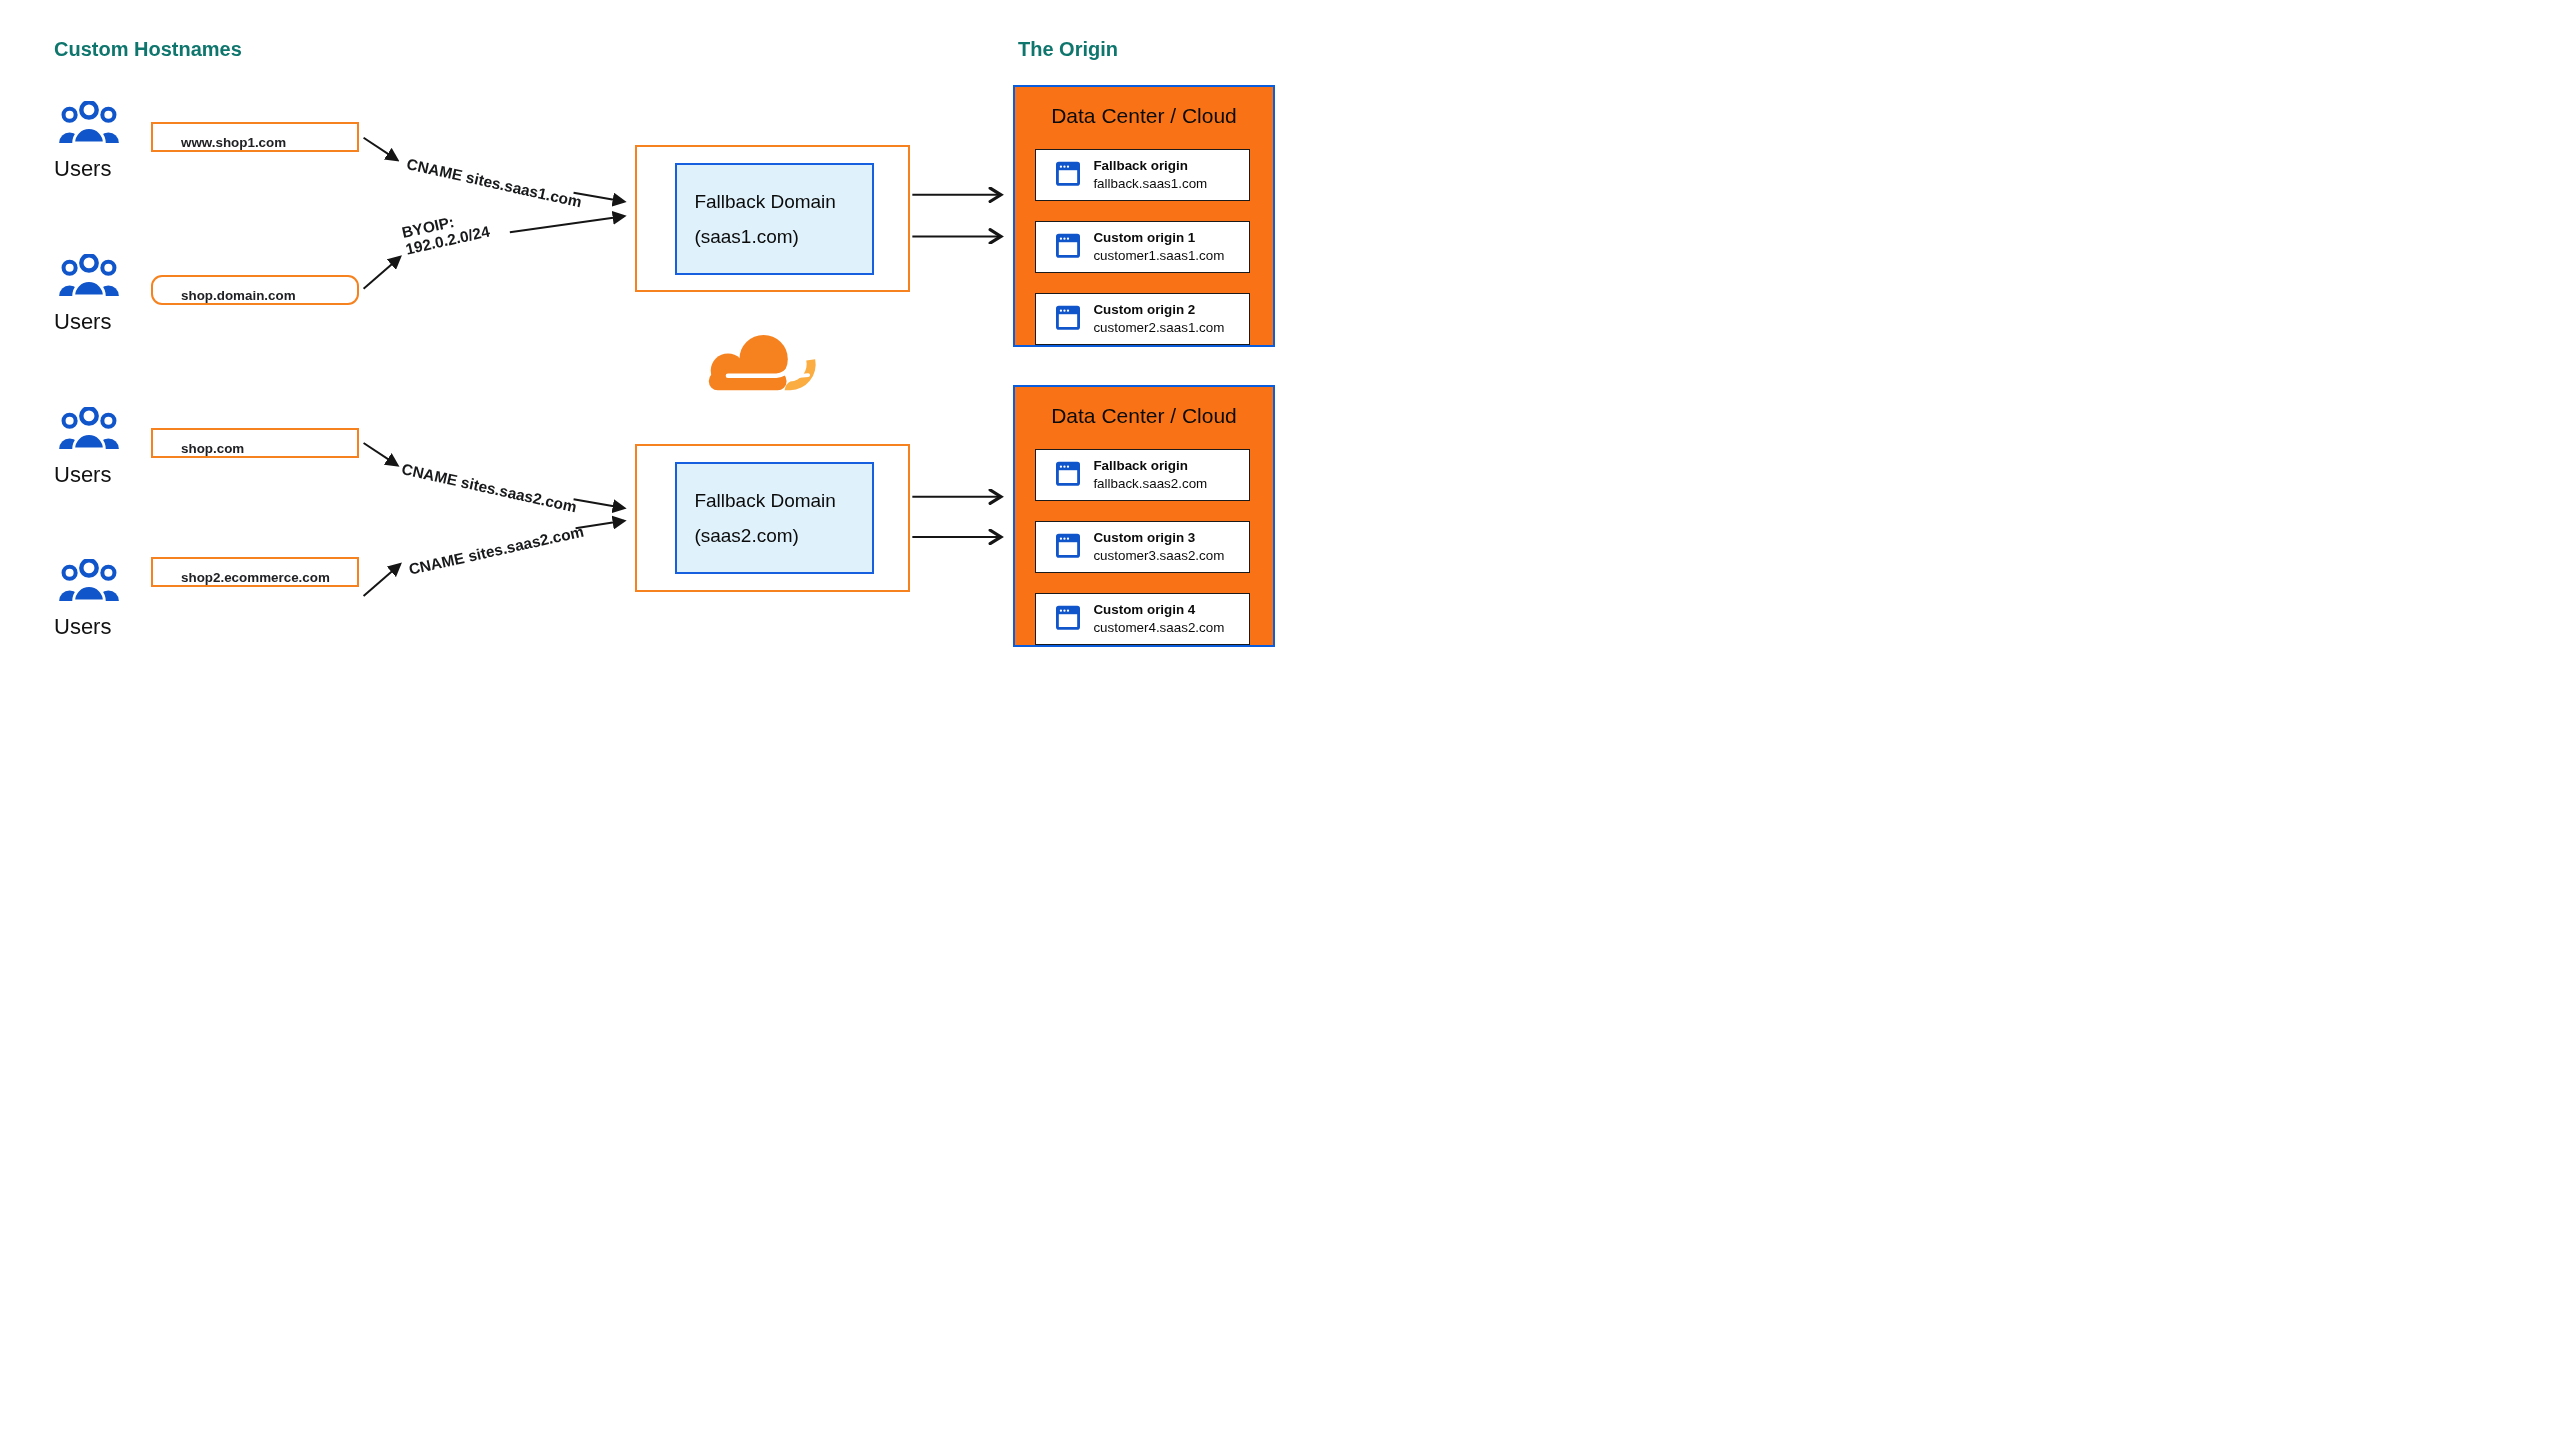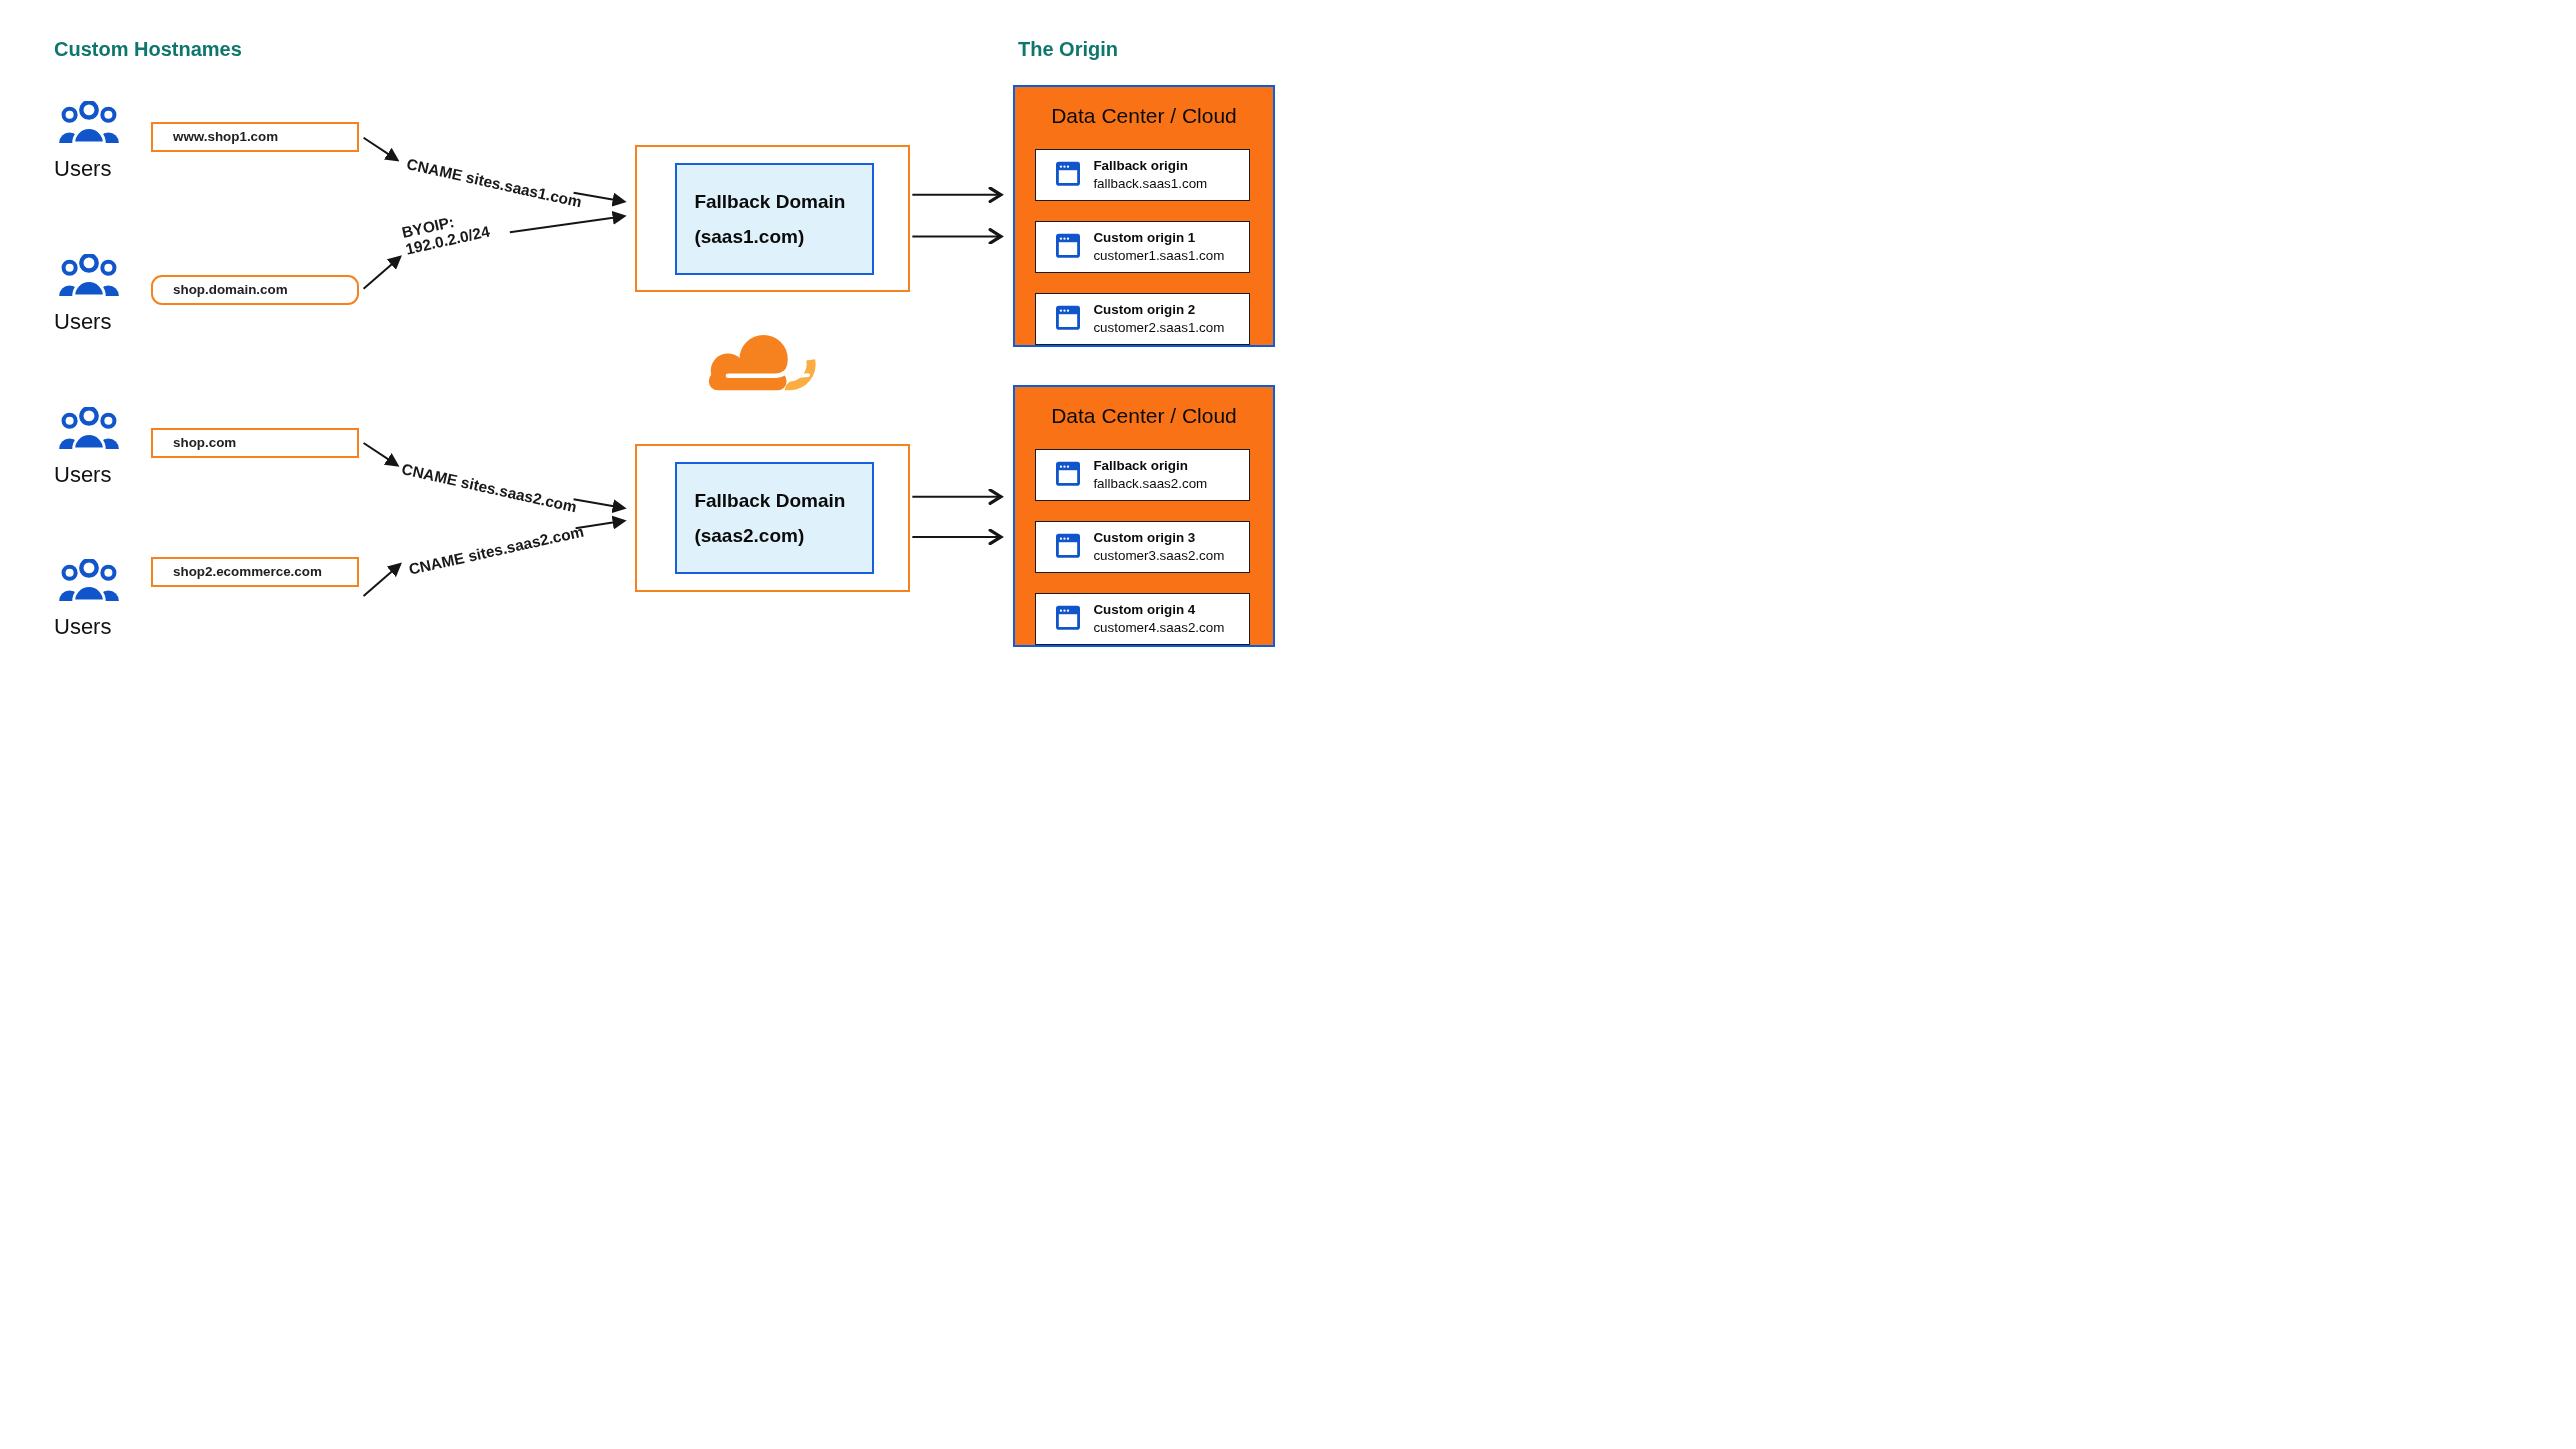--- a/index.html
+++ b/index.html
@@ -27,22 +27,22 @@
     color: #121212;
   }
 
   .hostname-box {
     width: 208px;
     height: 29.5px;
     background: #ffffff;
     border: 2px solid #F6821F;
     box-sizing: border-box;
     display: flex;
-    align-items: center;
-    padding-left: 20px;
+    align-items: flex-end;
+    padding-left: 28px;
     font-size: 13.4px;
     font-weight: 700;
     color: #202124;
     white-space: nowrap;
   }
 
   .route-label {
     font-size: 15.4px;
     font-weight: 700;
     color: #18191b;
@@ -62,21 +62,21 @@
     width: 199px;
     height: 112px;
     border: 2px solid #1660E0;
     background: #DFF1FB;
     box-sizing: border-box;
     display: flex;
     flex-direction: column;
     justify-content: center;
     padding-left: 17.4px;
     font-size: 19px;
-    font-weight: 700;
+    font-weight: 400;
     color: #0b0b0b;
     line-height: 35px;
   }
 
   .dc-box {
     width: 262px;
     height: 262px;
     border: 2.7px solid #0A5EDE;
     background: #f97316;
     box-sizing: border-box;

